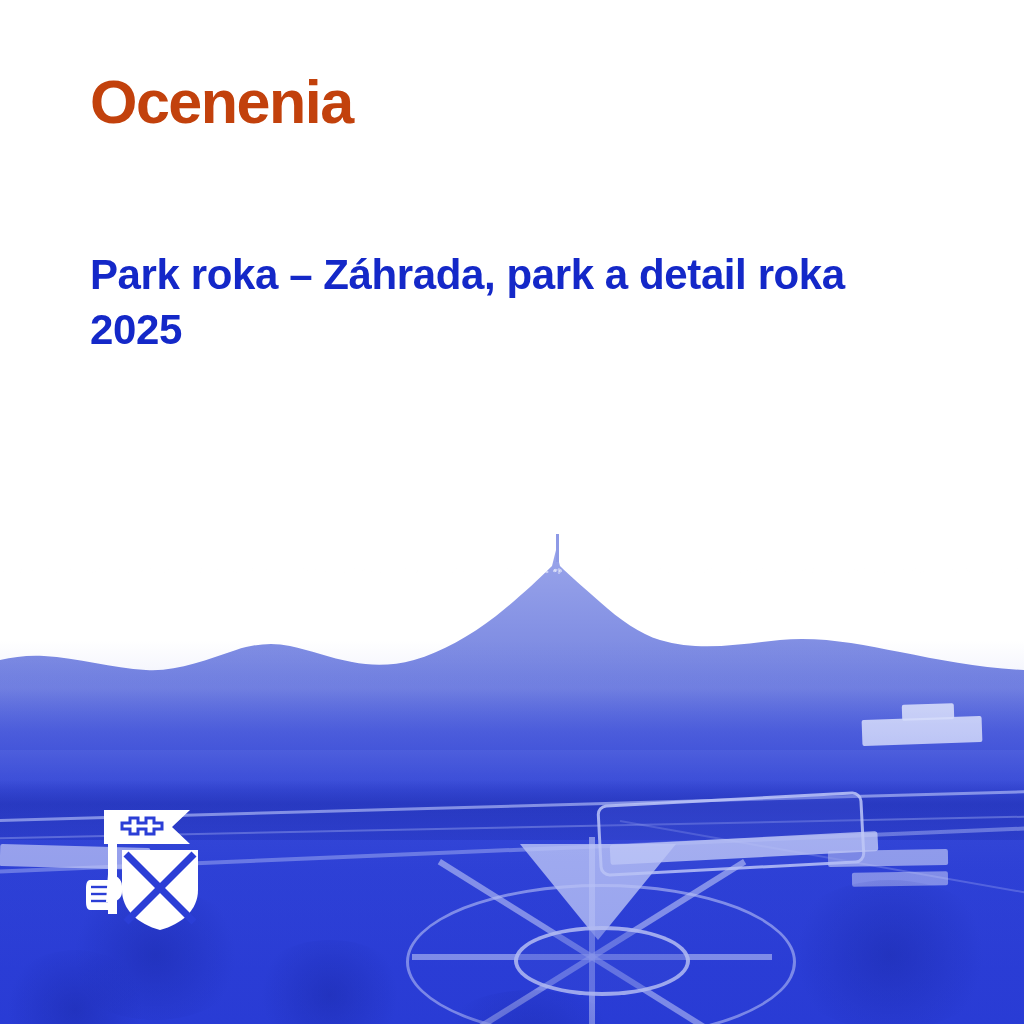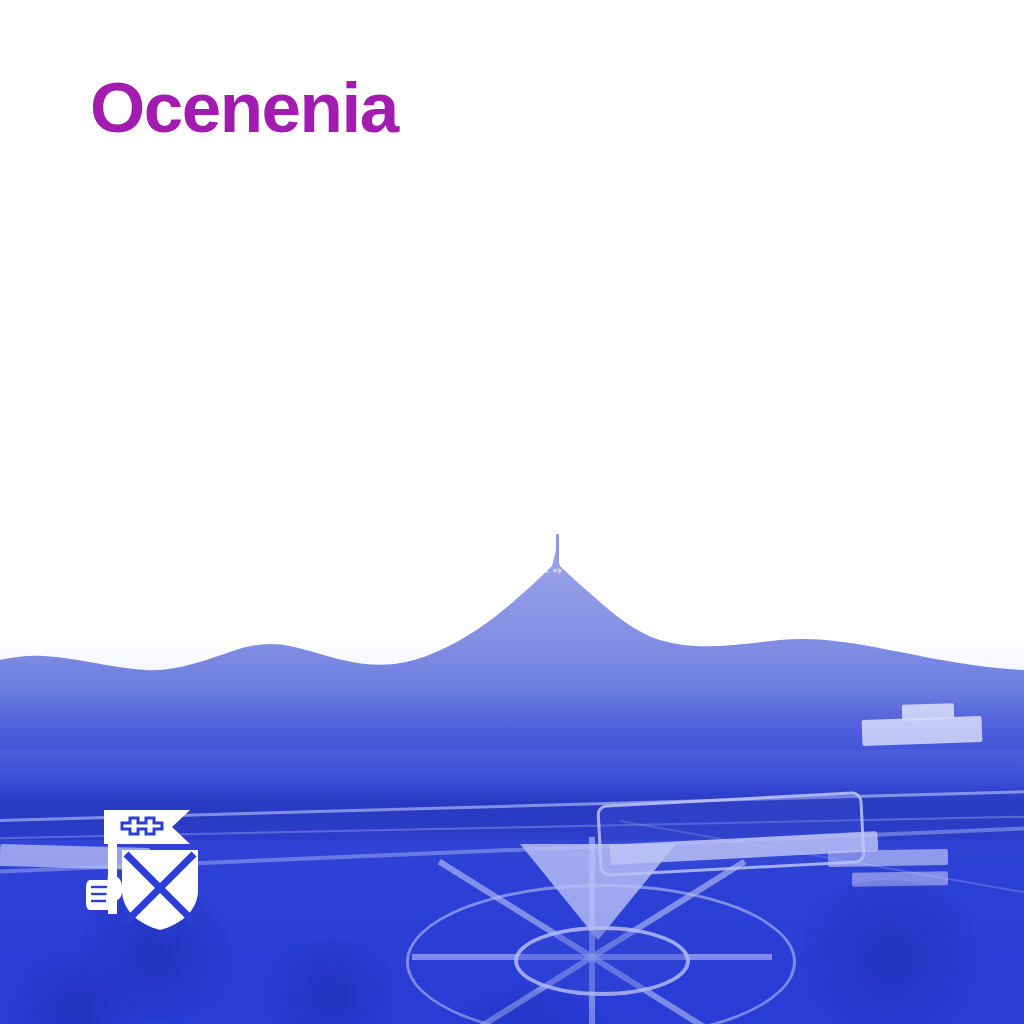--- a/index.html
+++ b/index.html
@@ -24,25 +24,25 @@
     top: 0;
     width: 850px;
     z-index: 30;
   }
   .headline {
     margin: 0;
     padding: 0;
     position: absolute;
     left: 0;
     top: 72px;
-    font-size: 71px;
+    font-size: 61px;
     line-height: 1.0;
     font-weight: 700;
     letter-spacing: -1.5px;
-    color: #a21caf;
+    color: #c2410c;
     white-space: nowrap;
   }
   .awards {
     position: absolute;
     left: 0;
     top: 248px;
     width: 810px;
   }
   .award {
     margin: 0 0 54px 0;
@@ -326,20 +326,21 @@
       <div class="clump c5"></div>
 
       <div class="duotone"></div>
     </div>
   </div>
 
   <div class="text-block">
     <h1 class="headline">Ocenenia</h1>
 
     <div class="awards">
+      <p class="award">Park roka – Záhrada, park a detail roka 2025</p>
     </div>
   </div>
 
   <div class="logo">
     <svg viewBox="0 0 118 128" aria-hidden="true">
 
       <path d="M18 4 H104 L86 21 L104 38 H18 Z" fill="#ffffff"></path>
 
       <g fill="none" stroke="#2b3ed6" stroke-width="3">
         <path d="M44 12 h8 v5 h8 v-5 h8 v5 h8 v6 h-8 v5 h-8 v-5 h-8 v5 h-8 v-5 h-8 v-6 h8 z"></path>

